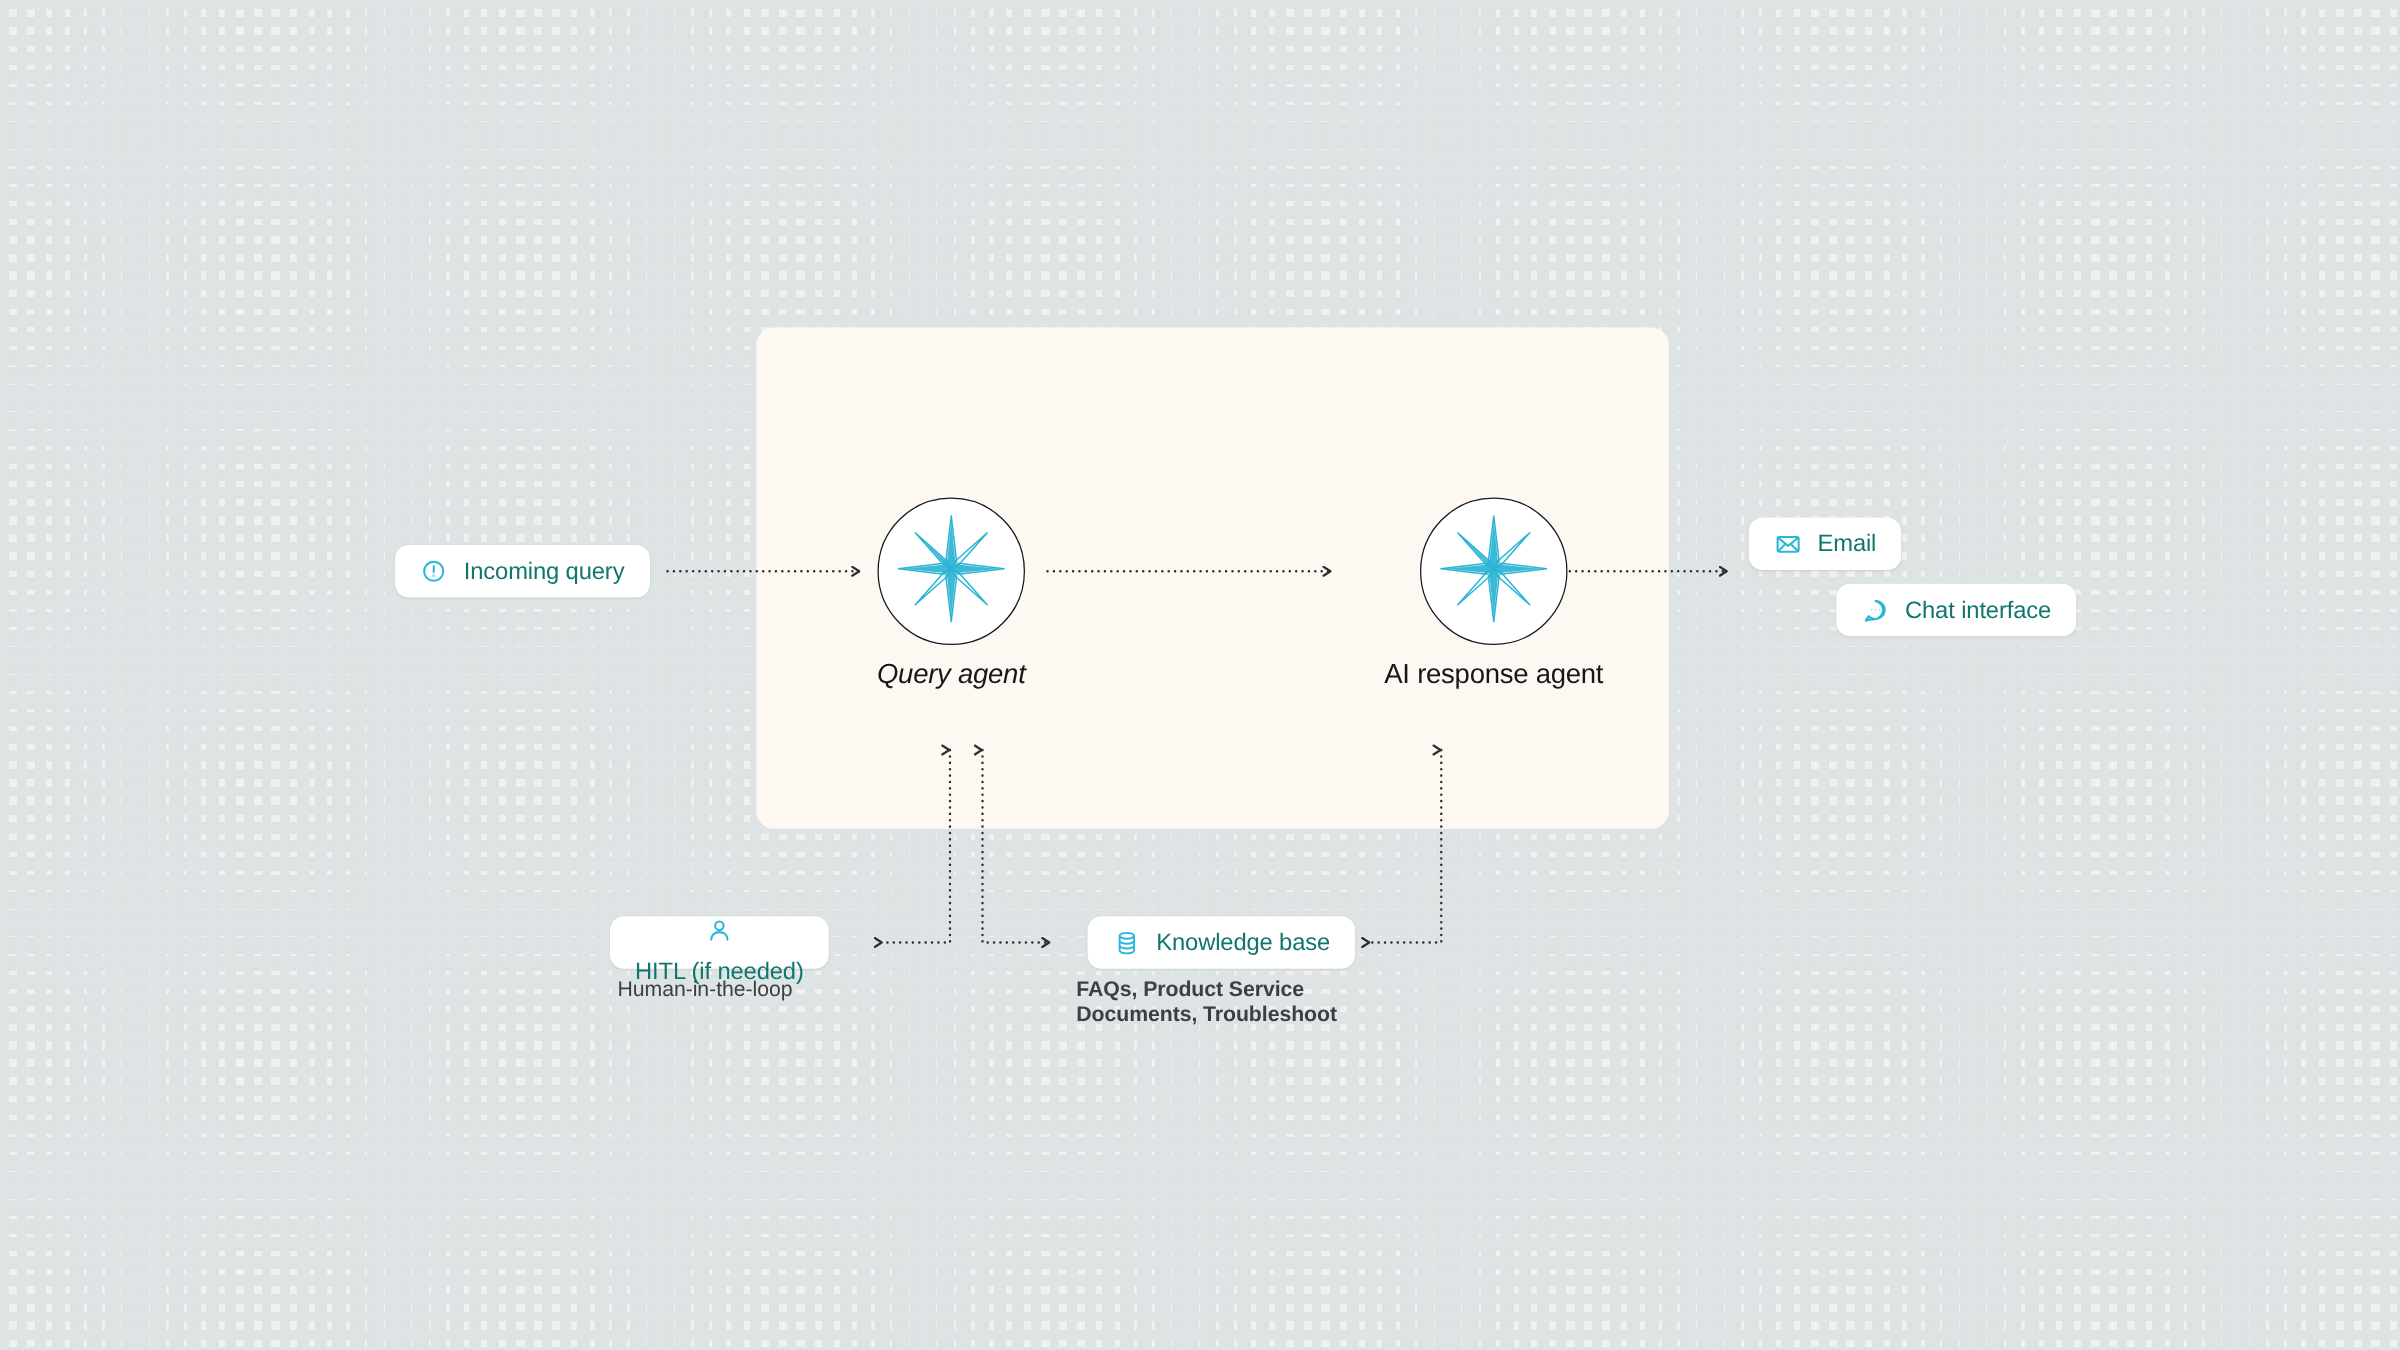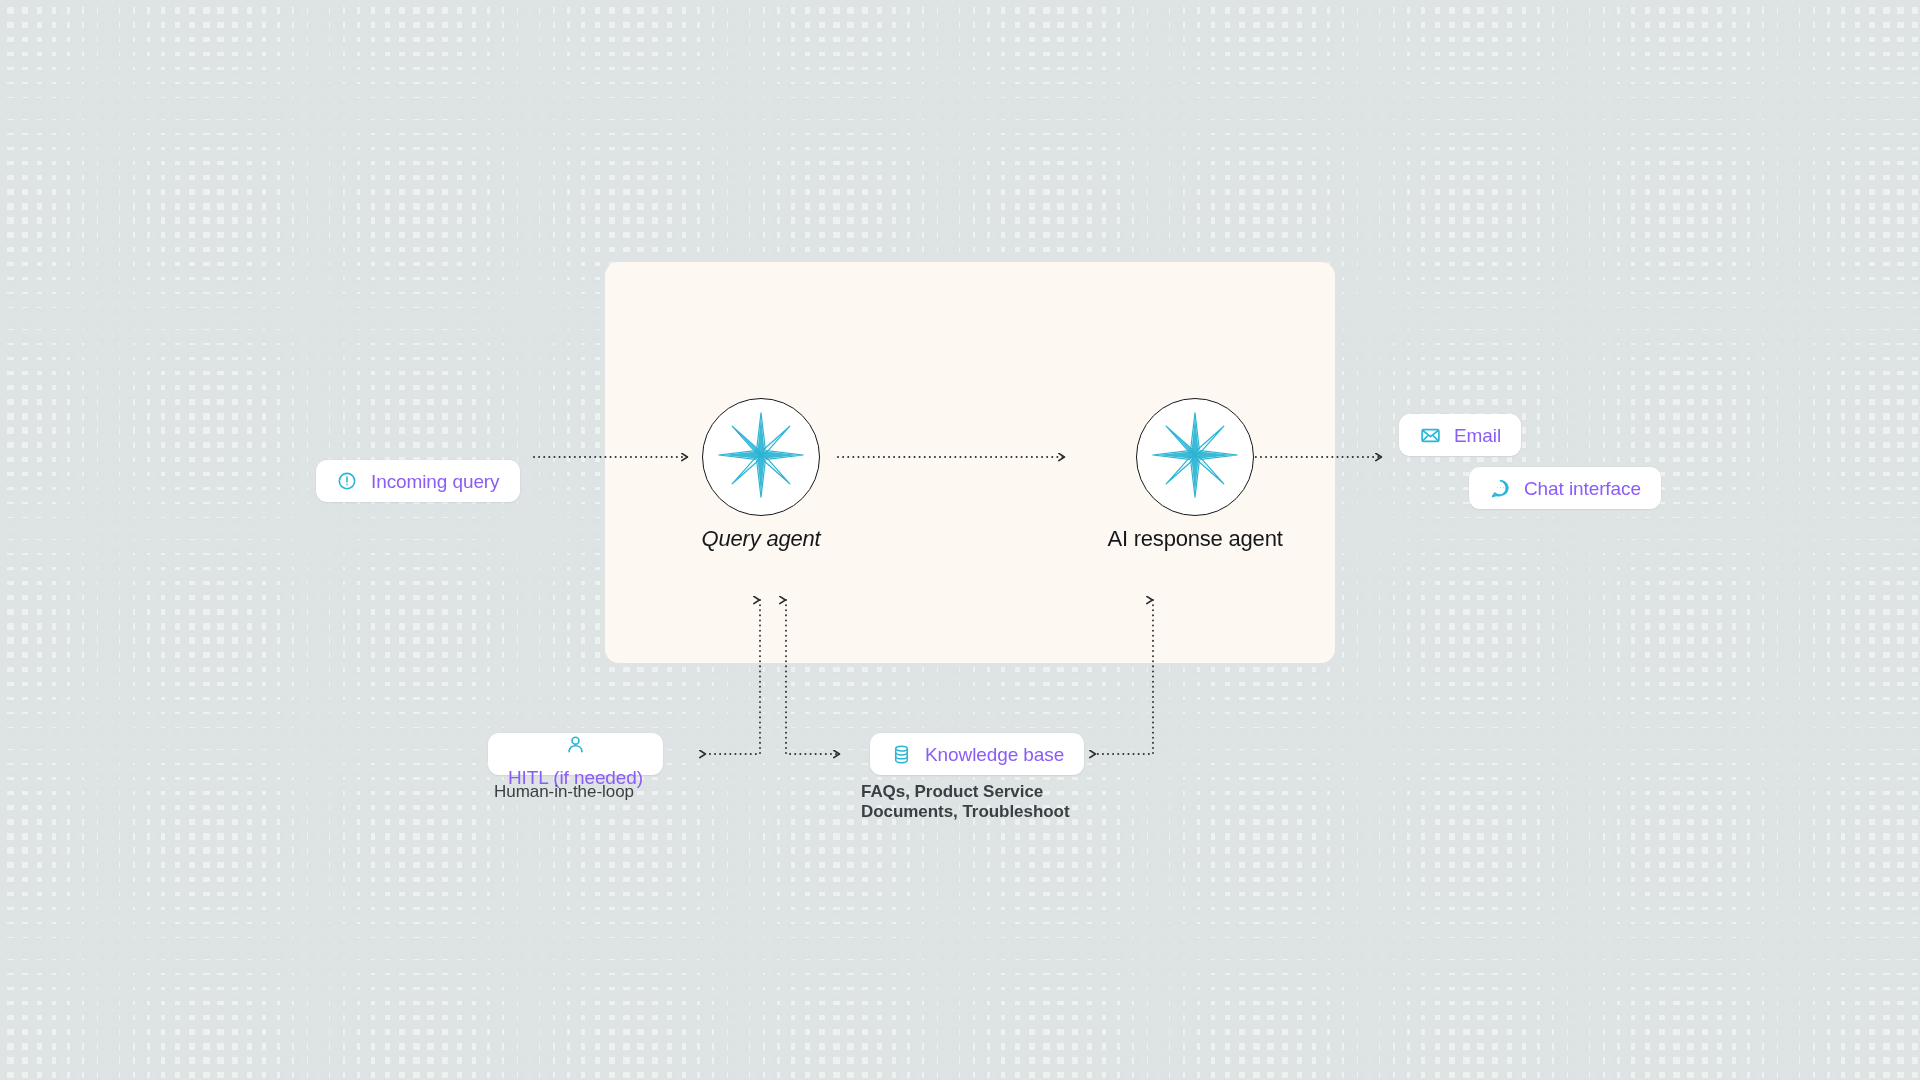--- a/index.html
+++ b/index.html
@@ -65,21 +65,21 @@
     background: #ffffff;
     border-radius: 11px;
     padding: 0 20px;
     height: 42px;
     box-shadow: 0 1px 2px rgba(16,24,40,0.05), 0 0 0 0.5px rgba(16,24,40,0.035);
     box-sizing: border-box;
     white-space: nowrap;
   }
   .pill .label {
     font-size: 19px;
-    color: #8b5cf6;
+    color: #0f766e;
     letter-spacing: -0.1px;
     line-height: 1;
   }
   .pill .ico {
     display: flex;
     align-items: center;
     justify-content: center;
     width: 22px;
     height: 22px;
     flex: 0 0 auto;
@@ -157,21 +157,21 @@
       <path d="M1215,457 L1382,457" marker-end="url(#arrowR)"></path>
 
       <path d="M760,600 L760,754 L706,754" marker-start="url(#arrowU)" marker-end="url(#arrowL)"></path>
 
       <path d="M786,600 L786,754 L840,754" marker-start="url(#arrowU)" marker-end="url(#arrowR)"></path>
 
       <path d="M1153,600 L1153,754 L1096,754" marker-start="url(#arrowU)" marker-end="url(#arrowL)"></path>
     </g>
   </svg>
 
-  <div class="pill" style="left:316px; top:436px;margin-top:24px;">
+  <div class="pill" style="left:316px; top:436px;">
     <span class="ico">
       <svg width="20" height="20" viewBox="0 0 24 24" fill="none" stroke="#29b6d8" stroke-width="1.9" stroke-linecap="round">
         <circle cx="12" cy="12" r="9.2"></circle>
         <line x1="12" y1="7.3" x2="12" y2="13"></line>
         <circle cx="12" cy="16.3" r="0.25" stroke-width="2.1"></circle>
       </svg>
     </span>
     <span class="label">Incoming query</span>
   </div>
 

